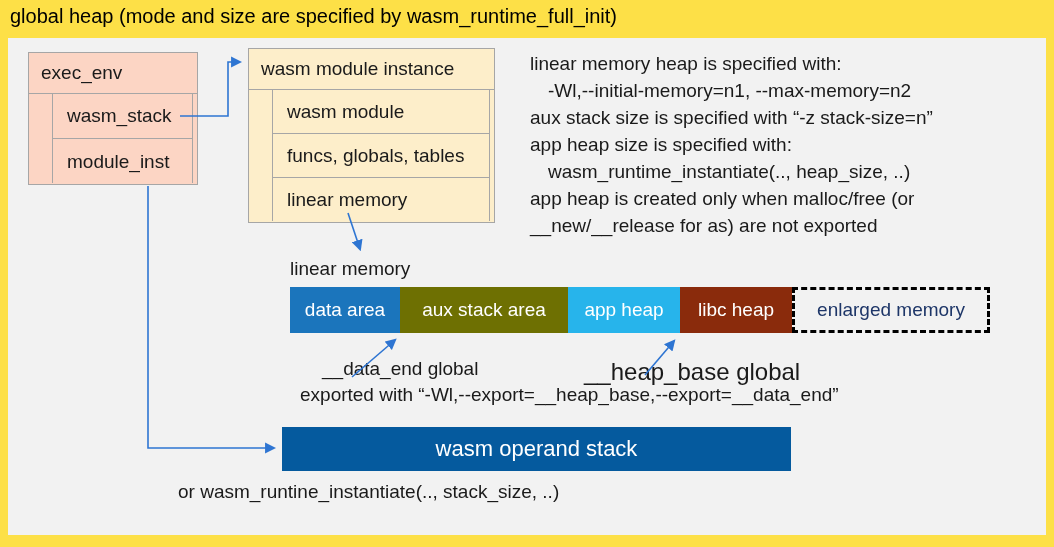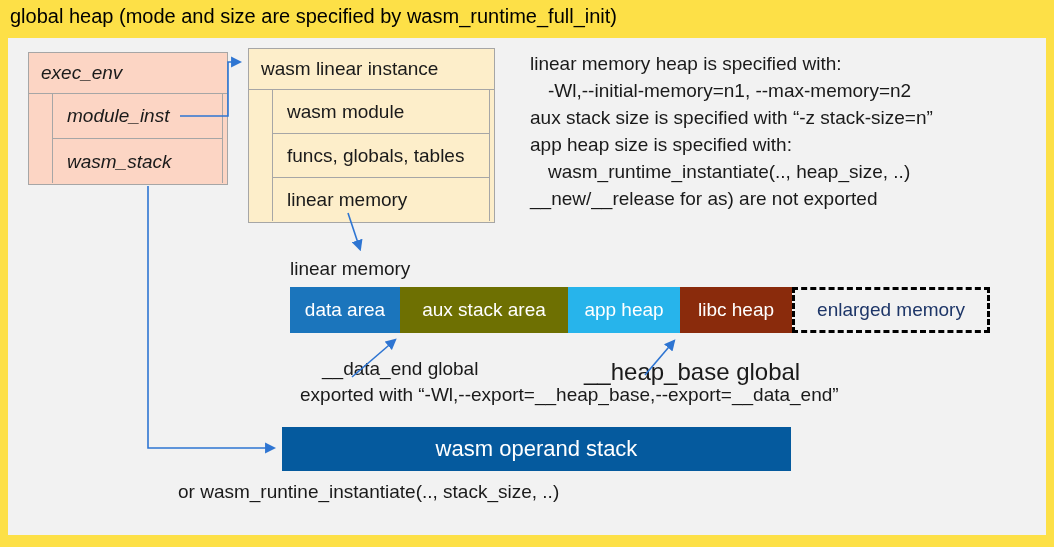--- a/index.html
+++ b/index.html
@@ -13,21 +13,21 @@
 
   
   .sbox { position:absolute; border:1px solid #a6a6a6; font-size:19px; }
   .sbox .hdr { height:41px; display:flex; align-items:center; padding-left:12px; border-bottom:1px solid #a6a6a6; }
   .sbox .body { display:flex; height:calc(100% - 42px); }
   .sbox .spacer { width:24px; border-right:1px solid #a6a6a6; }
   .sbox .rows { flex:1; margin-right:4px; border-right:1px solid #a6a6a6; }
   .sbox .row { display:flex; align-items:center; padding-left:14px; border-bottom:1px solid #a6a6a6; }
   .sbox .row:last-child { border-bottom:none; }
 
-  .exec-box { left:28px; top:52px; width:200px; height:133px; background:#fcd5c4;font-style:italic; }
+  .exec-box { left:28px; top:52px; width:170px; height:133px; background:#fcd5c4; }
   .exec-box .row { height:45px; }
   .inst-box { left:248px; top:48px; width:247px; height:175px; background:#fdeeca; }
   .inst-box .row { height:44px; }
 
   .notes { position:absolute; left:530px; top:50px; font-size:19px; line-height:27px; white-space:nowrap; }
   .notes .indent { padding-left:18px; }
 
   .lm-label { position:absolute; left:290px; top:258px; font-size:19px; }
 
   .lm-bar { position:absolute; left:290px; top:287px; height:46px; display:flex; }
@@ -56,44 +56,45 @@
 
   <div class="title">global heap (mode and size are specified by wasm_runtime_full_init)</div>
 
   <div class="panel"></div>
 
   <div class="sbox exec-box" style="background: rgb(252, 213, 196);">
     <div class="hdr">exec_env</div>
     <div class="body">
       <div class="spacer"></div>
       <div class="rows">
+        <div class="row">wasm_stack</div>
         <div class="row">module_inst</div>
-        <div class="row">wasm_stack</div>
       </div>
     </div>
   </div>
 
   <div class="sbox inst-box" style="background: rgb(253, 238, 202);">
-    <div class="hdr">wasm linear instance</div>
+    <div class="hdr">wasm module instance</div>
     <div class="body">
       <div class="spacer"></div>
       <div class="rows">
         <div class="row">wasm module</div>
         <div class="row">funcs, globals, tables</div>
         <div class="row">linear memory</div>
       </div>
     </div>
   </div>
 
   <div class="notes">
     <div>linear memory heap is specified with:</div>
     <div class="indent">-Wl,--initial-memory=n1, --max-memory=n2</div>
     <div>aux stack size is specified with “-z stack-size=n”</div>
     <div>app heap size is specified with:</div>
     <div class="indent">wasm_runtime_instantiate(.., heap_size, ..)</div>
+    <div>app heap is created only when malloc/free (or</div>
     <div>__new/__release for as) are not exported</div>
   </div>
 
   <div class="lm-label">linear memory</div>
   <div class="lm-bar">
     <div class="seg seg-0" style="background: rgb(27, 117, 188);">data area</div>
     <div class="seg seg-1" style="background: rgb(110, 112, 2);">aux stack area</div>
     <div class="seg seg-2" style="background: rgb(39, 180, 235);">app heap</div>
     <div class="seg seg-3" style="background: rgb(138, 43, 12);">libc heap</div>
     <div class="seg seg-4">enlarged memory</div>

